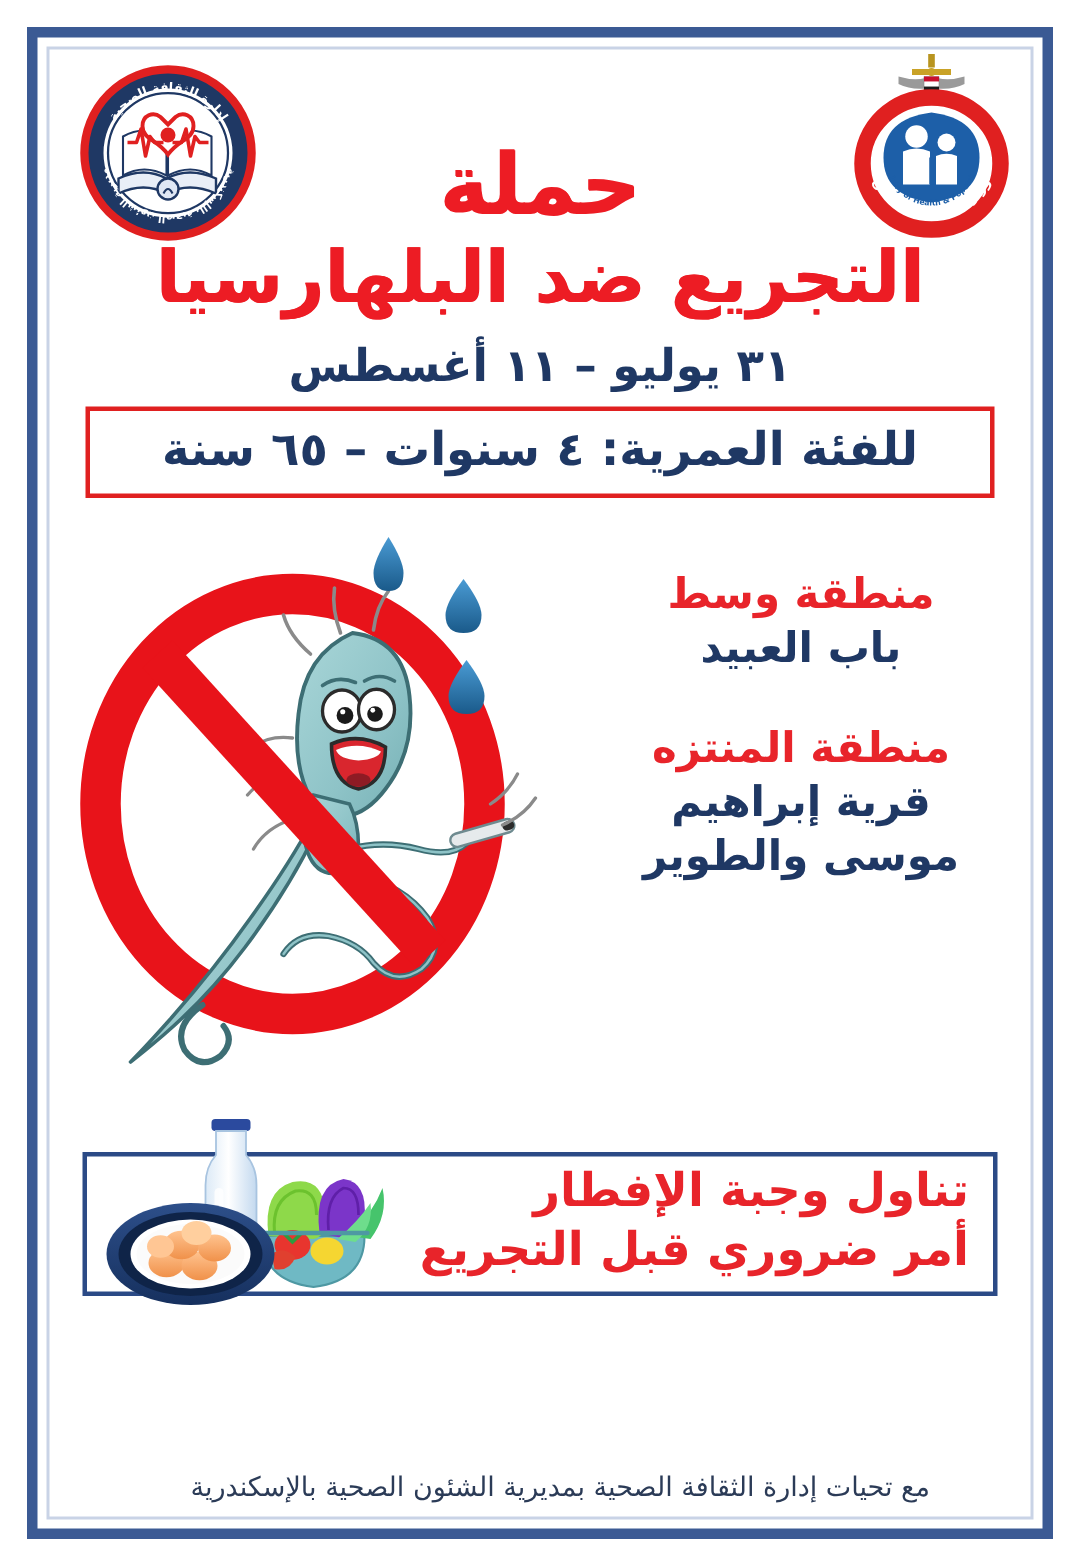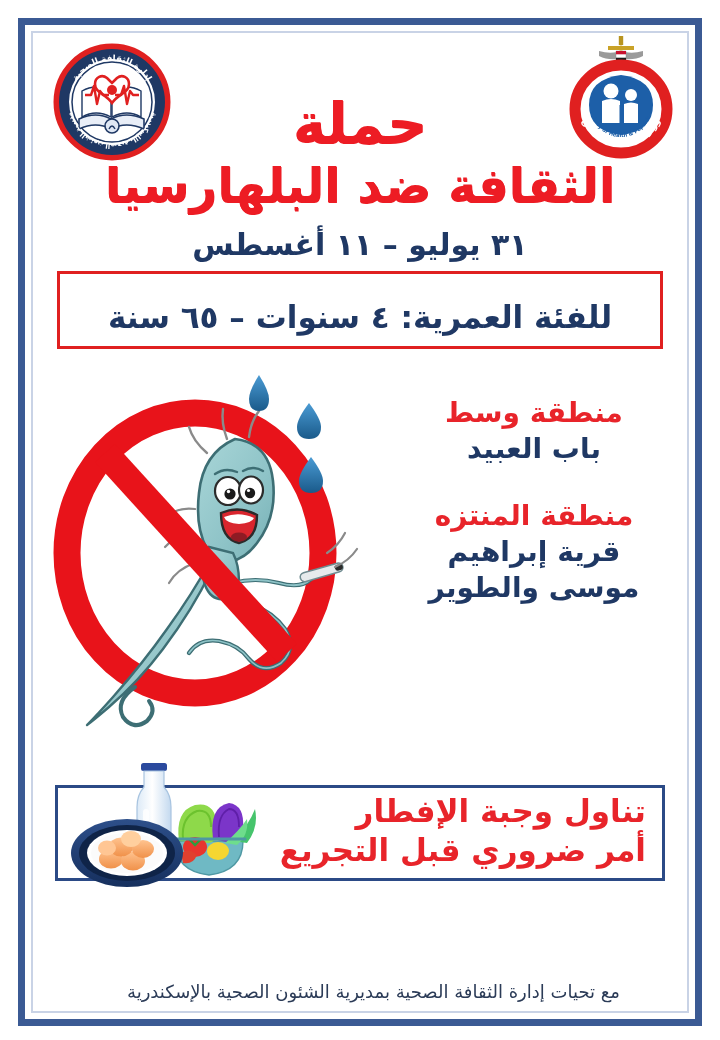--- a/index.html
+++ b/index.html
@@ -79,21 +79,21 @@
 
   
   .age-box-wrap {
     padding:0 24px;
     margin-top:6px;
   }
   .age-box {
     border:3px solid #e02020;
     background:#ffffff;
     text-align:center;
-    padding:24px 10px 9px 10px;
+    padding:7px 10px 9px 10px;
   }
   .age-box-text {
     font-size:31px; font-weight:600;
     color:#1f3864;
     line-height:1.25;
     white-space:nowrap;
   }
 
   
   .middle {
@@ -251,21 +251,21 @@
 
             <path id="arcAr" d="M 13 78 A 45 44 0 0 0 99 78" fill="none"></path>
             <text font-size="9" font-weight="bold" fill="#ffffff">
               <textPath href="#arcAr" startOffset="50%" text-anchor="middle">وزارة الصحة والسكان</textPath>
             </text>
           </svg>
         </div>
 
         <div class="title-block">
           <div class="title-line1">حملة</div>
-          <div class="title-line2">الثقافة ضد البلهارسيا</div>
+          <div class="title-line2">التجريع ضد البلهارسيا</div>
           <div class="date-line">٣١ يوليو – ١١ أغسطس</div>
         </div>
       </div>
 
       <div class="age-box-wrap">
         <div class="age-box">
           <div class="age-box-text">للفئة العمرية:  ٤ سنوات – ٦٥ سنة</div>
         </div>
       </div>
 

